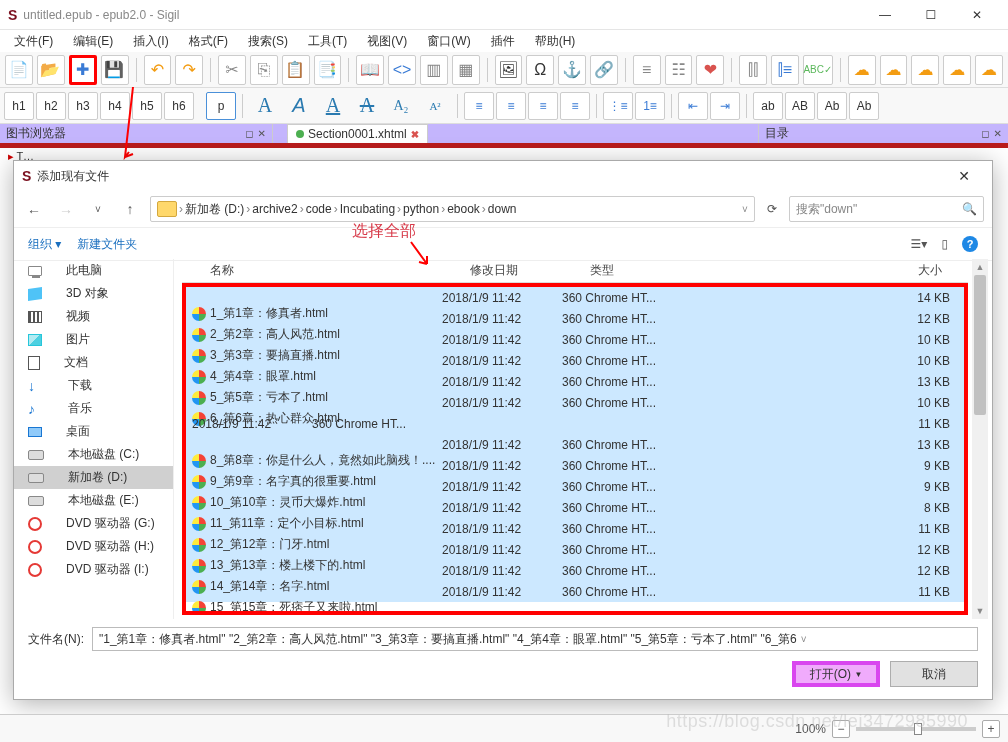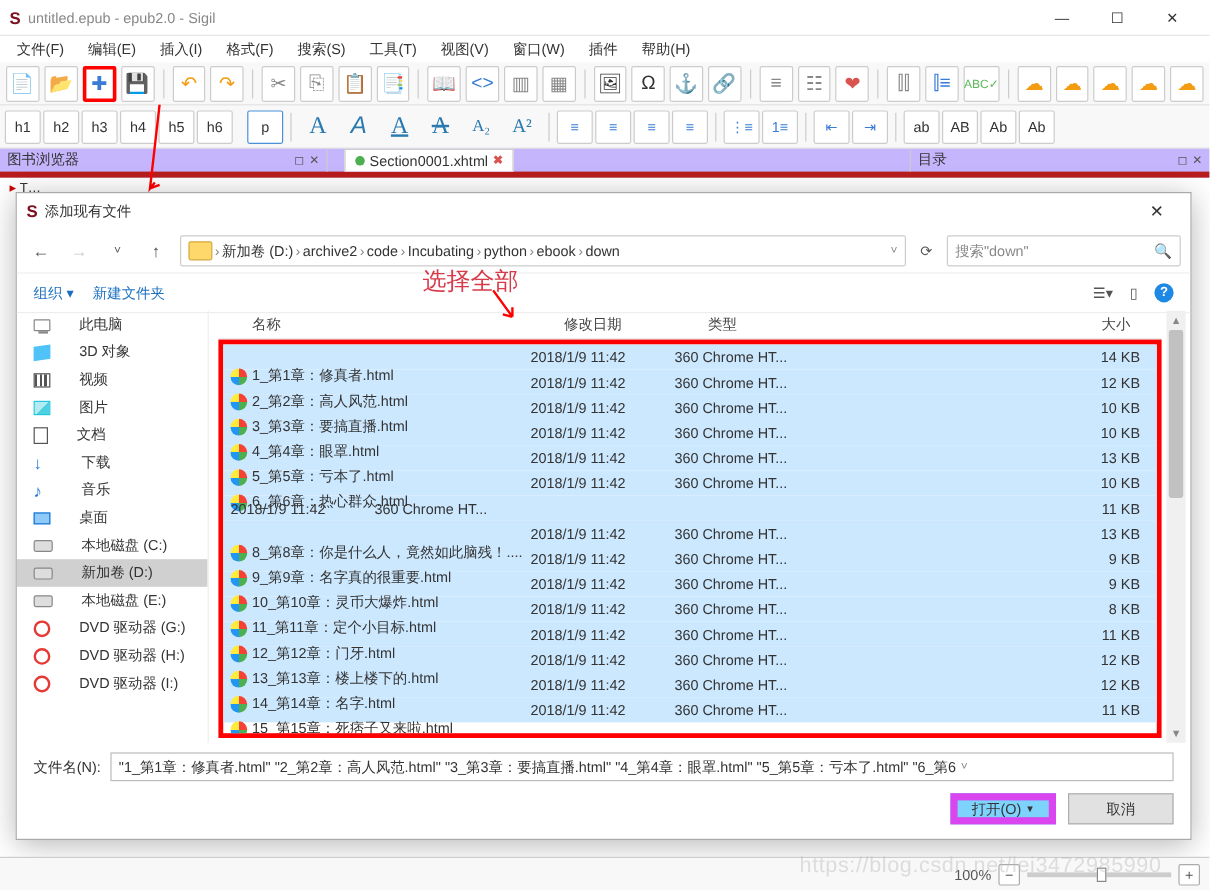--- a/index.html
+++ b/index.html
@@ -53,21 +53,21 @@
 .crumbs span.sep-c { color: #888; }
 .crumbs-refresh { color: #555; margin: 0 4px; }
 .searchbox { width: 195px; height: 26px; border: 1px solid #ccc; display: flex; align-items: center; padding: 0 6px; color: #888; border-radius: 2px; }
 .searchbox span:last-child { margin-left: auto; color: #555; }
 
 .dlg-toolbar { height: 32px; display: flex; align-items: center; padding: 16px 14px; gap: 16px; border-top: 1px solid #eee; border-bottom: 1px solid #eee; }
 .dlg-toolbar .left { color: #1a6fbf; display: flex; gap: 16px; }
 .dlg-toolbar .right { margin-left: auto; display: flex; gap: 14px; align-items: center; color: #555; }
 .help-icon { width: 16px; height: 16px; border-radius: 50%; background: #1e88e5; color: #fff; display: flex; align-items: center; justify-content: center; font-size: 11px; font-weight: bold; }
 
-.annotation2 { position: absolute; left: 338px; top: 60px; color: #d73a49; font-size: 20px; font-family: Liberation Mono, monospace; }
+.annotation2 { position: absolute; left: 338px; top: 60px; color: #d73a49; font-size: 16px; font-family: Liberation Mono, monospace; }
 .red-arrow2 { position: absolute; left: 393px; top: 79px; width: 24px; height: 28px; }
 
 .dlg-body { position: absolute; top: 98px; left: 0; right: 0; bottom: 80px; display: flex; }
 .dlg-tree { width: 160px; border-right: 1px solid #eee; overflow: hidden; }
 .tree-item { display: flex; align-items: center; gap: 24px; padding: 3px 8px 3px 14px; font-size: 12px; }
 .tree-item.selected { background: #d0d0d0; }
 .tree-icon { width: 16px; height: 14px; display: inline-block; }
 .ico-pc { background: #fff; border: 1px solid #888; border-radius: 1px; position: relative; width: 14px; height: 10px; }
 .ico-pc::after { content:""; position:absolute; bottom:-3px; left:3px; width:8px; height:2px; background:#888; }
 .ico-3d { background: #4fc3f7; width: 14px; height: 12px; transform: skewY(-8deg); }
@@ -99,21 +99,21 @@
 .dlg-scrollbar { position: absolute; right: 4px; top: 0; bottom: 0; width: 16px; background: #f0f0f0; }
 .dlg-scroll-up, .dlg-scroll-down { height: 16px; display: flex; align-items: center; justify-content: center; color: #888; font-size: 9px; }
 .dlg-scroll-thumb { position: absolute; top: 16px; height: 140px; left: 2px; right: 2px; background: #c1c1c1; border-radius: 2px; }
 
 .dlg-footer { position: absolute; left: 0; right: 0; bottom: 0; height: 80px; padding: 8px 14px; }
 .filename-row { display: flex; align-items: center; gap: 8px; margin-bottom: 10px; }
 .filename-row label { font-size: 12px; }
 .filename-input { flex: 1; height: 24px; border: 1px solid #bbb; padding: 0 6px; font-size: 12px; overflow: hidden; white-space: nowrap; display: flex; align-items: center; background: #fff; }
 .btn-row { display: flex; justify-content: flex-end; gap: 10px; }
 .dlg-btn { width: 88px; height: 26px; border: 1px solid #adadad; background: #e1e1e1; font-size: 12px; display: flex; align-items: center; justify-content: center; }
-.dlg-btn.primary { border: 6px solid #d946ef; background: #7dd3fc; }
+.dlg-btn.primary { border: 4px solid #d946ef; background: #f0abfc; }
 
 .statusbar { position: absolute; left: 0; right: 0; bottom: 0; height: 28px; border-top: 1px solid #ccc; display: flex; align-items: center; justify-content: flex-end; padding: 0 8px; gap: 6px; color: #555; background: #f8f8f8; }
 .zoom-track { width: 120px; height: 4px; background: #ccc; position: relative; }
 .zoom-thumb { position: absolute; left: 58px; top: -4px; width: 8px; height: 12px; background: #fff; border: 1px solid #888; }
 .zoom-btn { width: 18px; height: 18px; border: 1px solid #aaa; display: flex; align-items: center; justify-content: center; background: #fff; border-radius: 2px; }
 
 .watermark { position: absolute; right: 40px; bottom: 10px; color: #bbb; font-size: 18px; letter-spacing: 0.5px; opacity: .45; pointer-events: none; }
 .c-blue { color:#3a7bd5; }
 .c-orange { color:#f39c12; }
 .c-red { color:#d9534f; }
@@ -195,21 +195,21 @@
   <div style="width:8px"></div>
   <div class="hbtn" style="border:1px solid #4a90d9">p</div>
   <div class="sep"></div>
   <div class="abtn">A</div>
   <div class="abtn">
       <i>A</i>
     </div>
   <div class="abtn" style="text-decoration:underline">A</div>
   <div class="abtn" style="text-decoration:line-through">A</div>
   <div class="abtn" style="font-size:14px">A₂</div>
-  <div class="abtn" style="font-size:16px">A²</div>
+  <div class="abtn" style="font-size:11px">A²</div>
   <div class="sep"></div>
   <div class="hbtn c-blue">≡</div>
   <div class="hbtn c-blue">≡</div>
   <div class="hbtn c-blue">≡</div>
   <div class="hbtn c-blue">≡</div>
   <div class="sep"></div>
   <div class="hbtn c-blue">⋮≡</div>
   <div class="hbtn c-blue">1≡</div>
   <div class="sep"></div>
   <div class="hbtn c-blue">⇤</div>

